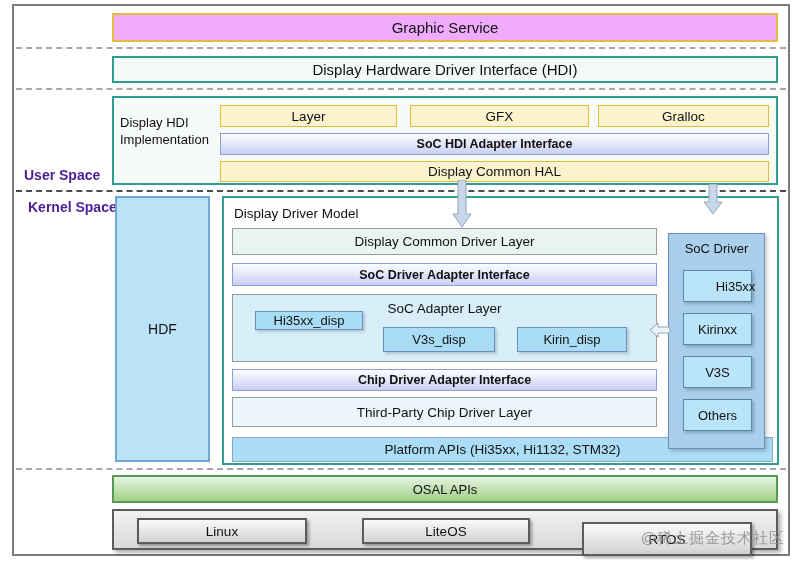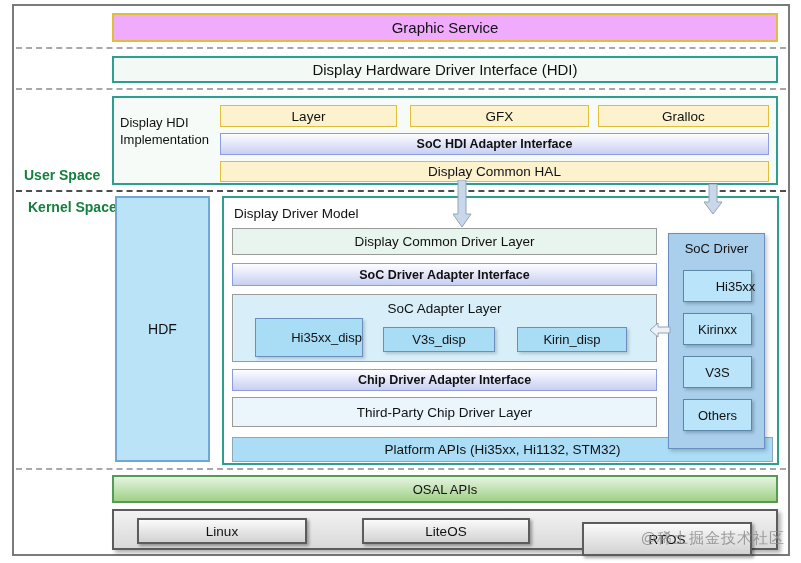--- a/index.html
+++ b/index.html
@@ -9,21 +9,21 @@
   .frame { position:absolute; left:12px; top:4px; width:778px; height:552px; border:2px solid #7a7a7a; background:#fff; }
   .abs { position:absolute; }
   .box { display:flex; align-items:center; justify-content:center; text-align:center; }
   .yellow  { background:#f0abfc; border:2px solid #DFBE3A; }
   .yellow-thin { background:#FCF2CE; border:1px solid #DFBE3A; }
   .tealbar { background:#F3FAF6; border:2px solid #2E9E8E; }
   .tealbox { background:#F6FBF7; border:2px solid #2E9E8E; }
   .bluegrad { background:linear-gradient(#FDFDFF, #C8CFF2); border:1px solid #8C9CDE; font-weight:bold; font-size:12.5px; }
   .dash { border-top:2px dashed #A8A8A8; height:0; }
   .dash-dark { border-top:2px dashed #4D4D4D; height:0; }
-  .space-label { font-weight:bold; font-size:14px; color:#15803d; }
+  .space-label { font-weight:bold; font-size:14px; color:#4c1d95; }
   .hdf { background:#BAE3F8; border:2px solid #6FA8D4; font-size:14px; }
   .ddm { background:#FFFFFF; border:2px solid #2E9E8E; }
   .mint { background:#E8F5EF; border:1px solid #9A9A9A; font-size:13.5px; }
   .sal { background:#D8EFFA; border:1px solid #9A9A9A; }
   .chip { background:#A9DCF5; border:1px solid #6C8EBF; box-shadow:2px 2px 3px rgba(0,0,0,0.18); font-size:13px; }
   .lightblue { background:#EAF6FC; border:1px solid #9A9A9A; font-size:13.5px; }
   .platform { background:#ABDDF6; border:1px solid #8FA6B8; font-size:13.5px; }
   .socdrv { background:#A9CFED; border:1px solid #6C8EBF; box-shadow:2px 2px 4px rgba(0,0,0,0.22); }
   .socchip { background:#BAE4F9; border:1px solid #5B87A8; box-shadow:2px 2px 3px rgba(0,0,0,0.22); font-size:13px; }
   .osal { background:linear-gradient(#E6F4E1, #9FD186); border:2px solid #569A56; font-size:13px; }
@@ -87,21 +87,21 @@
     <div class="abs box mint" style="left:8px; top:30px; width:425px; height:27px;">
       <span>Display Common Driver Layer</span>
     </div>
 
     <div class="abs box bluegrad" style="left:8px; top:65px; width:425px; height:23px;">
       <span>SoC Driver Adapter Interface</span>
     </div>
 
     <div class="abs sal" style="left:8px; top:96px; width:425px; height:68px;">
       <div class="abs fs135" style="left:0; right:0; top:6px; text-align:center;">SoC Adapter Layer</div>
-      <div class="abs box chip" style="left:22px; top:23px; width:108px; height:39px;justify-content:flex-end;">
+      <div class="abs box chip" style="left:22px; top:16px; width:108px; height:19px;">
         <span>Hi35xx_disp</span>
       </div>
       <div class="abs box chip" style="left:150px; top:32px; width:112px; height:25px;">
         <span>V3s_disp</span>
       </div>
       <div class="abs box chip" style="left:284px; top:32px; width:110px; height:25px;">
         <span>Kirin_disp</span>
       </div>
     </div>
 

